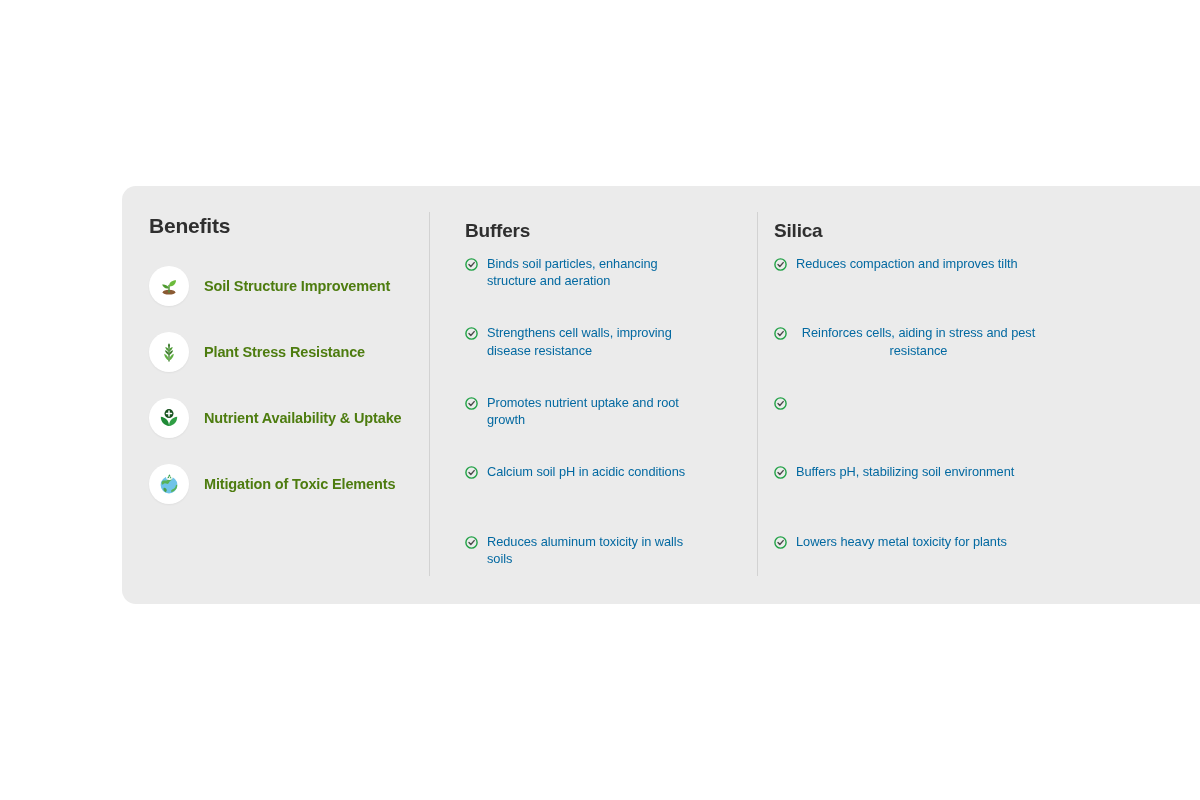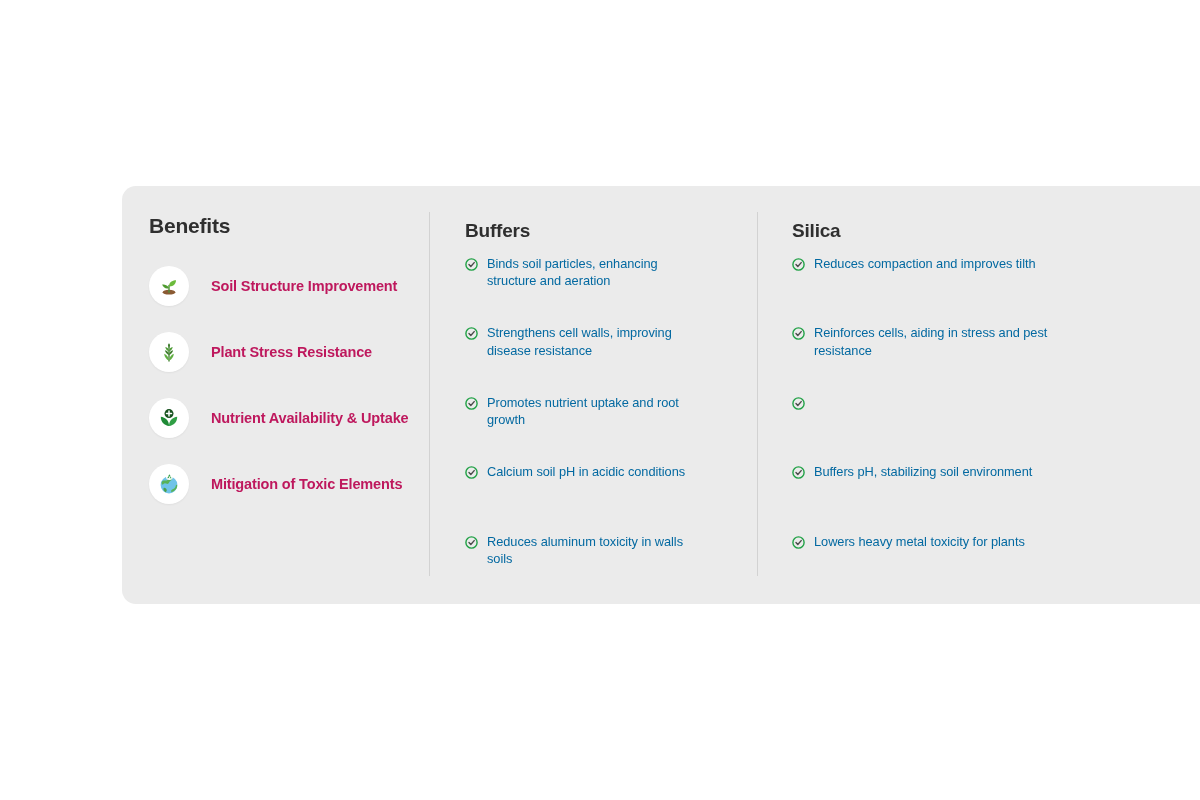--- a/index.html
+++ b/index.html
@@ -39,21 +39,21 @@
     flex-direction: row;
   }
 
   .col {
     position: relative;
     box-sizing: border-box;
   }
 
   .col-benefits { width: 307px; padding: 27px 0 0 27px; }
   .col-calcium  { width: 328px; padding: 34px 0 0 36px; }
-  .col-silica   { width: 320px; padding: 34px 0 0 35px; }
+  .col-silica   { width: 320px; padding: 34px 0 0 17px; }
 
   .col-divider::before {
     content: "";
     position: absolute;
     left: 0;
     top: 26px;
     bottom: 28px;
     width: 1px;
     background: #d2d2d2;
   }
@@ -87,24 +87,24 @@
     min-width: 40px;
     border-radius: 50%;
     background: #ffffff;
     display: flex;
     align-items: center;
     justify-content: center;
     box-shadow: 0 1px 2px rgba(0,0,0,0.05);
   }
   .badge svg { display: block; }
   .benefit-label {
-    margin-left: 22px;
+    margin-left: 15px;
     font-size: 14.5px;
     font-weight: bold;
-    color: #be185d;
+    color: #4d7c0f;
     letter-spacing: -0.15px;
     line-height: 1.25;
   }
 
   
   .check-list {
     margin: 0;
     padding: 0;
     list-style: none;
     position: relative;
@@ -123,21 +123,21 @@
   }
   .check-icon svg { display: block; }
   .check-text {
     margin-left: 9px;
     font-size: 12.8px;
     color: #0369a1;
     line-height: 1.35;
     letter-spacing: -0.05px;
     max-width: 215px;
   }
-  .col-silica .check-text { max-width: 245px; }
+  .col-silica .check-text { max-width: 245px; text-align: center; }
 </style>
 </head>
 <body>
 
 <div id="root">
   <div class="panel">
     <div class="cols">
 
       <div class="col col-benefits">
         <div class="heading heading-benefits">Benefits</div>

